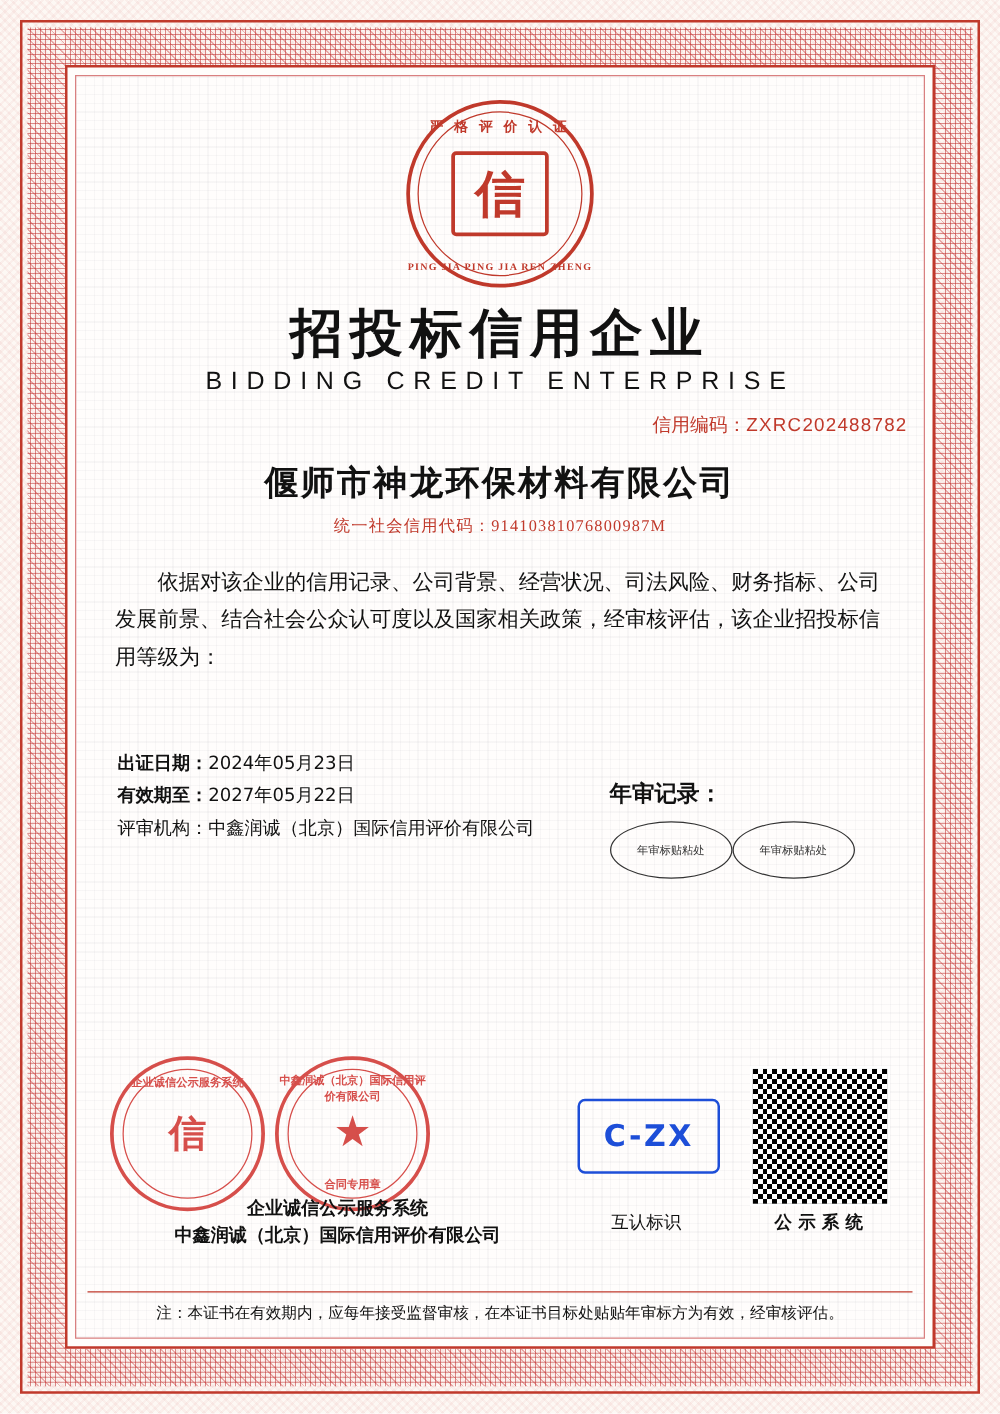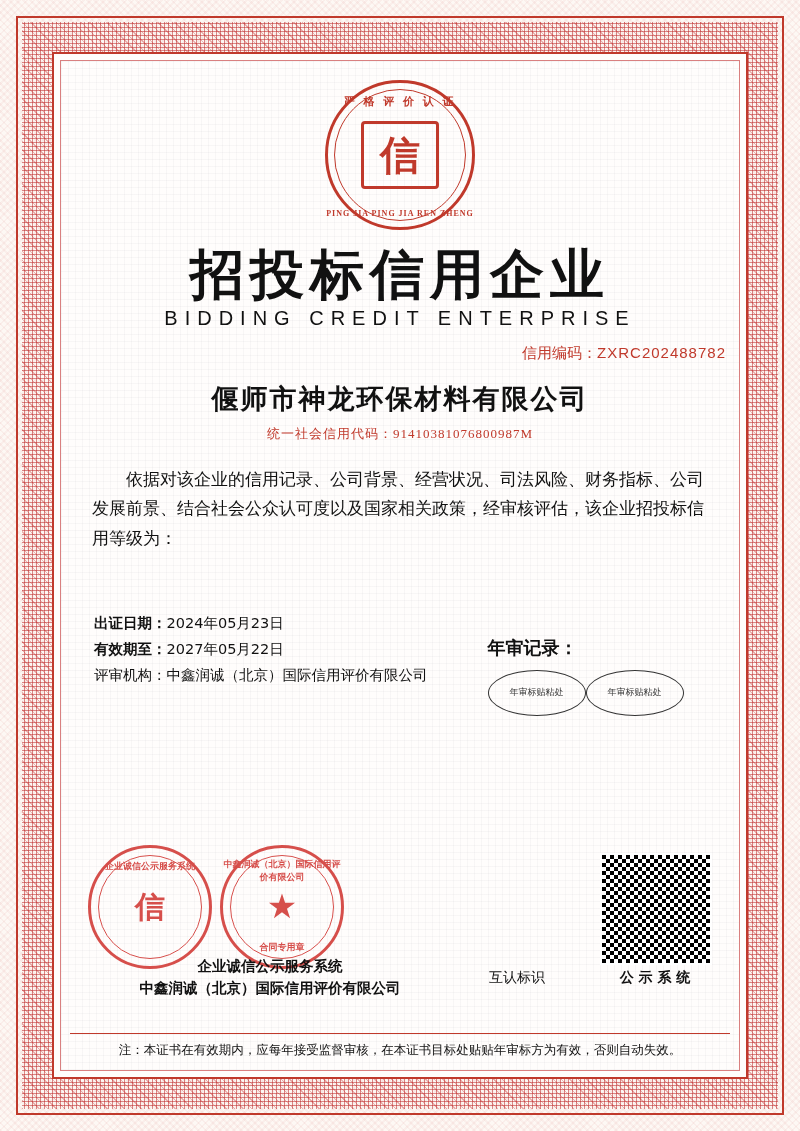--- a/index.html
+++ b/index.html
@@ -78,22 +78,22 @@
   .arc-top, .arc-bottom{
     position:absolute; left:0; right:0; color:#c0392b;
     font-size:11px; letter-spacing:3px; font-weight:bold;
   }
   .arc-top{ top:14px; }
   .arc-bottom{ bottom:12px; font-size:8px; letter-spacing:1px; }
 
   
   .title-cn{
     margin-top:16px;
-    font-family:Liberation Sans, sans-serif;
-    font-size:54px; font-weight:bold; letter-spacing:6px; color:#111;
+    font-family:Liberation Serif, serif;
+    font-size:42px; font-weight:bold; letter-spacing:6px; color:#111;
     line-height:1.05;
   }
   .title-en{
     margin-top:4px;
     font-family:"Liberation Sans", sans-serif;
     font-size:20px; letter-spacing:7px; color:#111;
   }
   .credit-no{
     margin-top:14px; text-align:right; padding-right:4px;
     color:#c0392b; font-size:15px; font-family:"Liberation Sans", sans-serif;
@@ -263,20 +263,21 @@
       </div>
       <div class="seal" id="seal2">
         <div class="inner"></div>
         <div class="ctext" style="top:10px;">中鑫润诚（北京）国际信用评价有限公司</div>
         <div class="star">★</div>
         <div class="ctext" style="bottom:12px;">合同专用章</div>
       </div>
       <div class="seal-caption" id="cap1">企业诚信公示服务系统</div>
       <div class="seal-caption" id="cap2">中鑫润诚（北京）国际信用评价有限公司</div>
 
+      <div class="logo-box">C-ZX</div>
       <div class="qr"></div>
       <div class="cap-mutual">互认标识</div>
       <div class="cap-public">公 示 系 统</div>
     </div>
 
-    <div class="note">注：本证书在有效期内，应每年接受监督审核，在本证书目标处贴贴年审标方为有效，否则自动失效。</div>
+    <div class="note">注：本证书在有效期内，应每年接受监督审核，在本证书目标处贴贴年审标方为有效，经审核评估。</div>
   </div>
 </div>
 
 </body></html>

